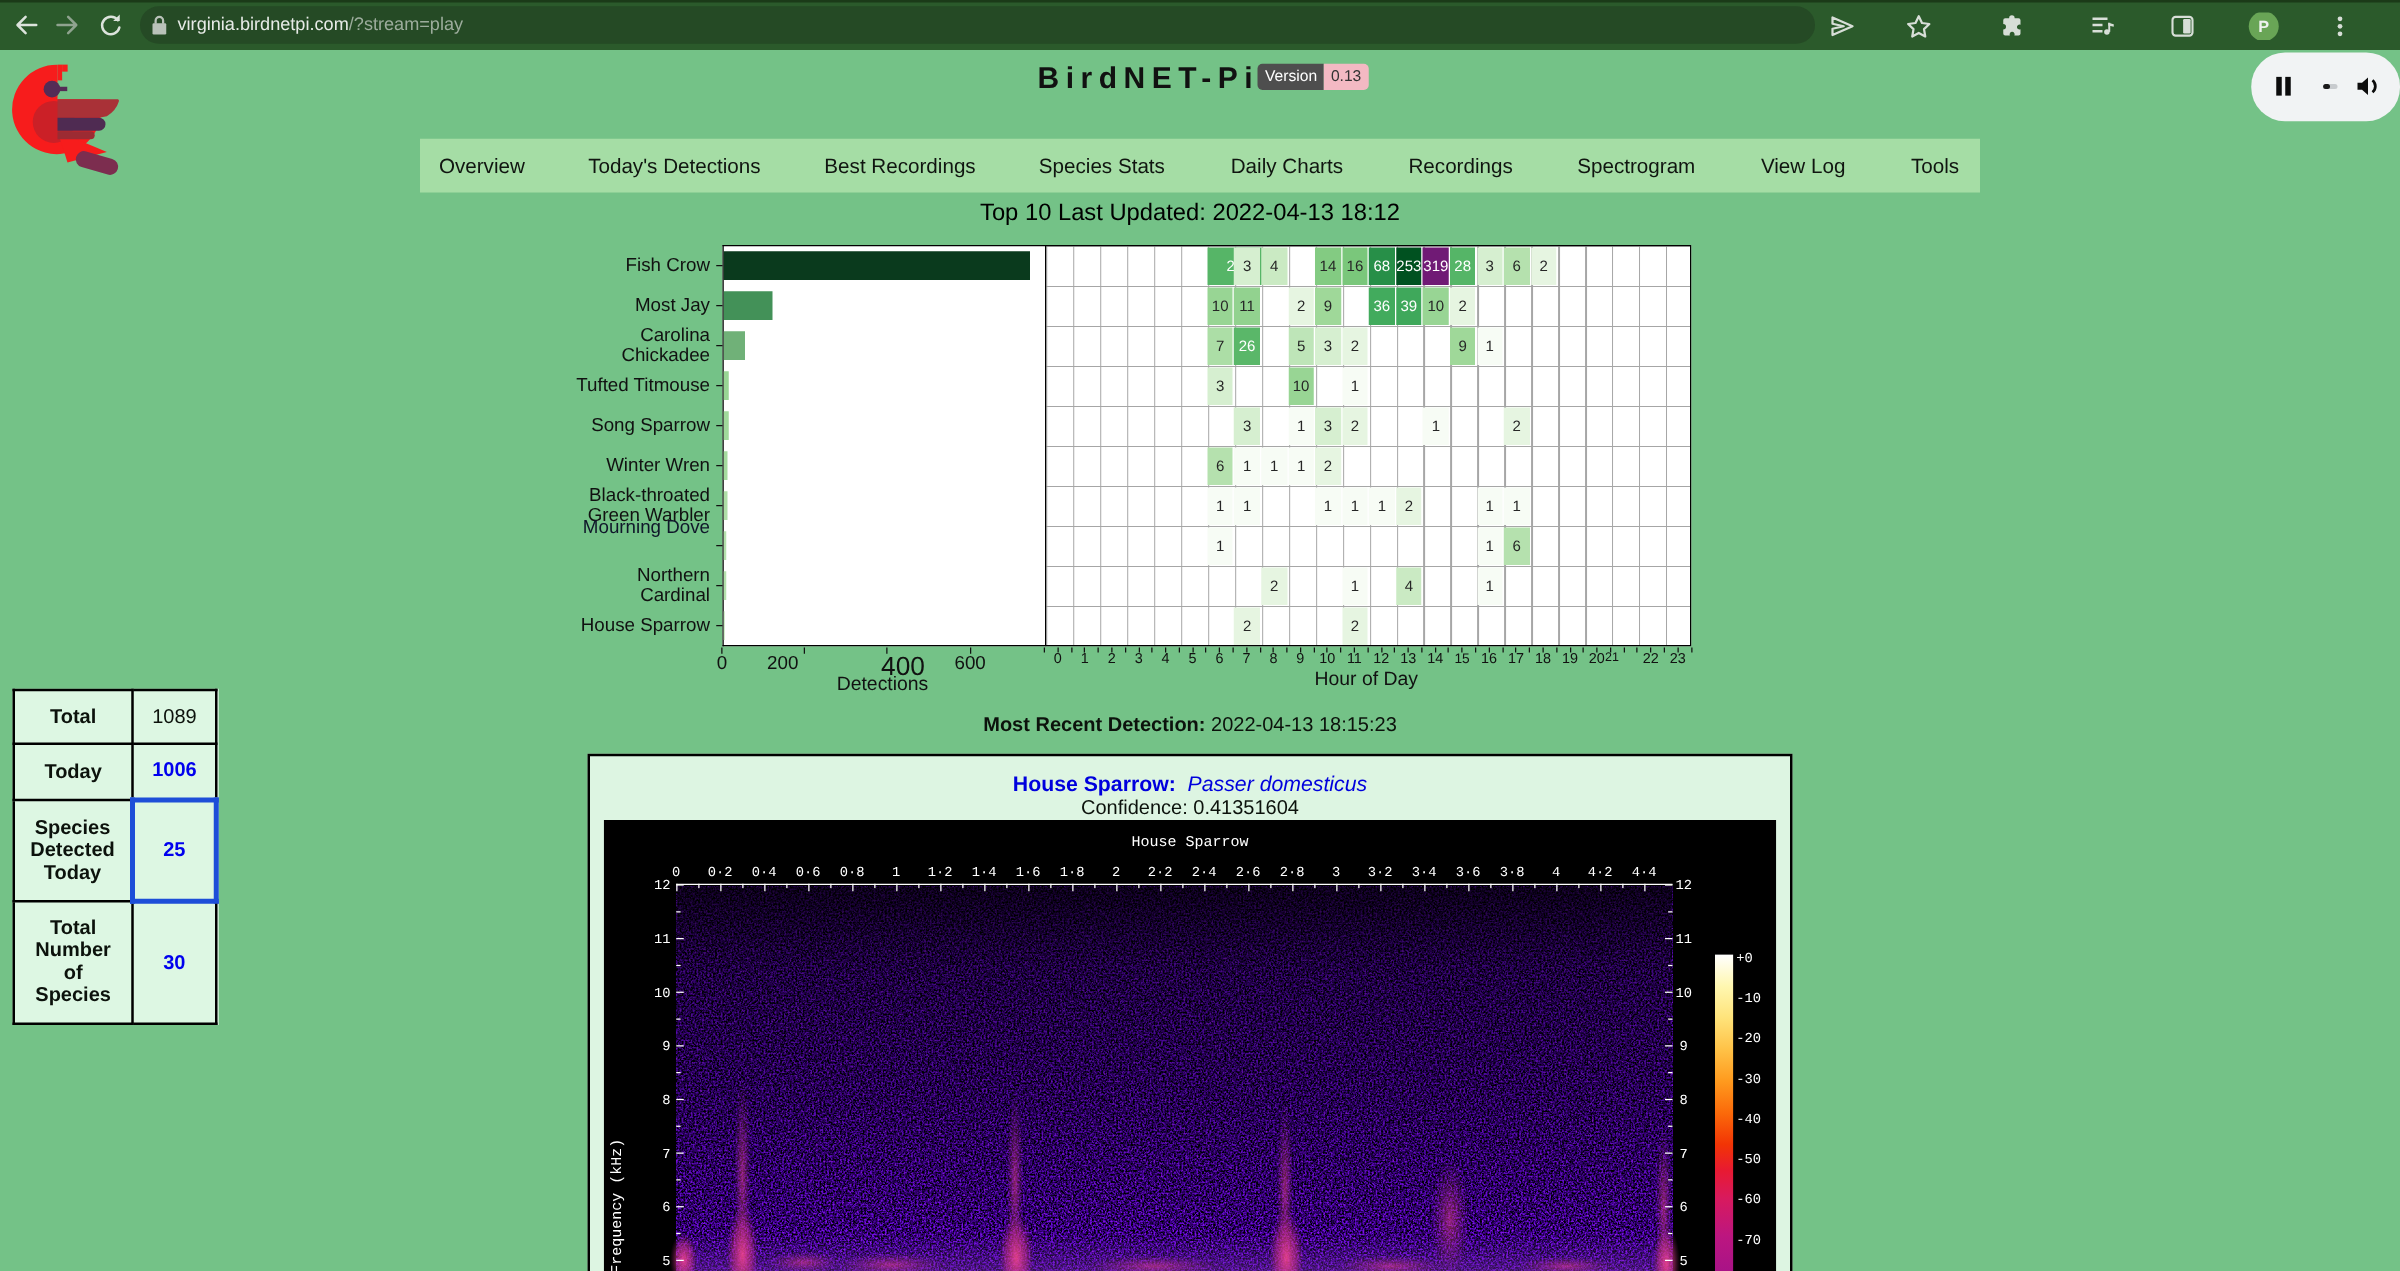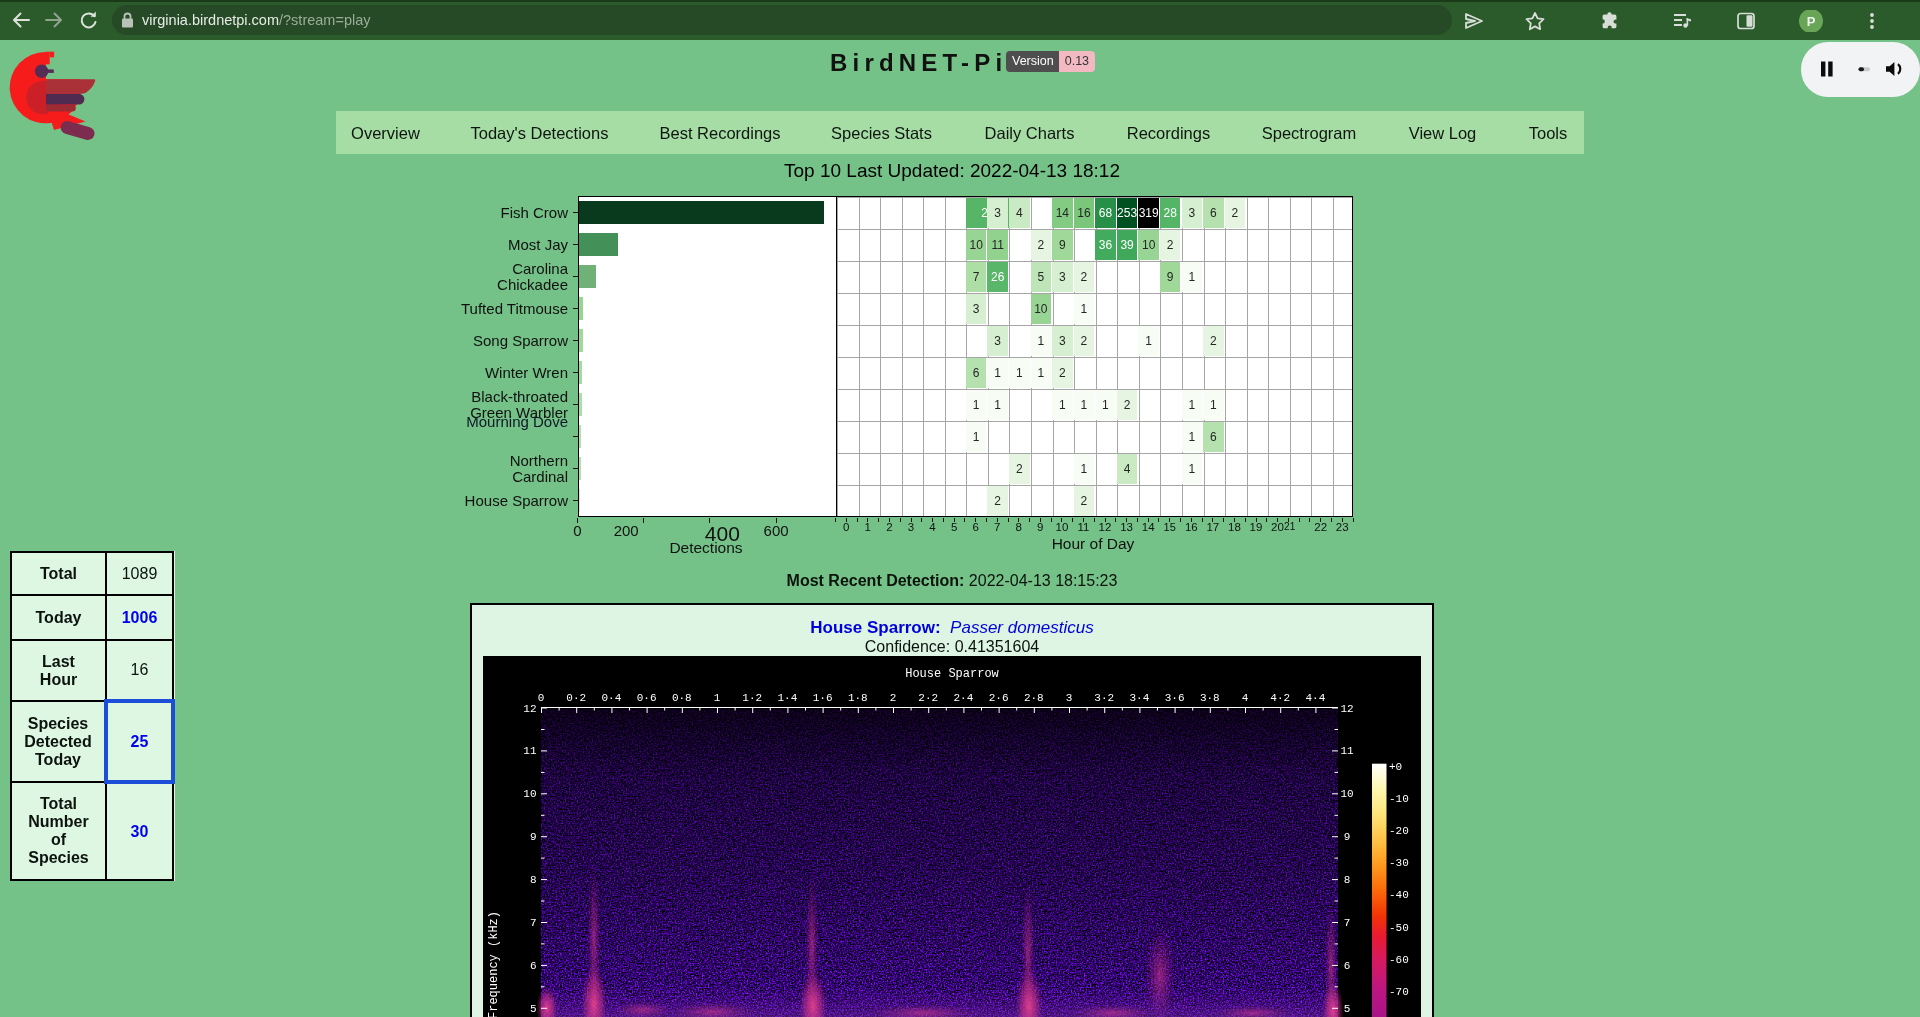--- a/index.html
+++ b/index.html
@@ -100,21 +100,21 @@
 <div class="a" style="left:578.5px;top:424.6px;width:2.6px;height:23.8px;background:#b4e1ad"></div>
 <div class="a" style="left:578.5px;top:456.6px;width:2.6px;height:23.8px;background:#b4e1ad"></div>
 <div class="a" style="left:578.5px;top:488.6px;width:1.3px;height:23.8px;background:#d1edcb"></div>
 <div class="a" style="left:965.9px;top:197.5px;width:44px;height:30.5px;background:#56b567;color:#ffffff;font-size:12px;text-align:center;line-height:30.5px">27</div>
 <div class="a" style="left:987.4px;top:197.5px;width:20.56px;height:30.5px;background:#d6efd0;color:#262626;font-size:12px;text-align:center;line-height:30.5px">3</div>
 <div class="a" style="left:1009.0px;top:197.5px;width:20.56px;height:30.5px;background:#caeac3;color:#262626;font-size:12px;text-align:center;line-height:30.5px">4</div>
 <div class="a" style="left:1052.1px;top:197.5px;width:20.56px;height:30.5px;background:#83cb82;color:#262626;font-size:12px;text-align:center;line-height:30.5px">14</div>
 <div class="a" style="left:1073.7px;top:197.5px;width:20.56px;height:30.5px;background:#7ac77b;color:#262626;font-size:12px;text-align:center;line-height:30.5px">16</div>
 <div class="a" style="left:1095.2px;top:197.5px;width:20.56px;height:30.5px;background:#278f48;color:#ffffff;font-size:12px;text-align:center;line-height:30.5px">68</div>
 <div class="a" style="left:1116.8px;top:197.5px;width:20.56px;height:30.5px;background:#005120;color:#ffffff;font-size:12px;text-align:center;line-height:30.5px">253</div>
-<div class="a" style="left:1138.4px;top:197.5px;width:20.56px;height:30.5px;background:#000000;color:#ffffff;font-size:12px;text-align:center;line-height:30.5px">319</div>
+<div class="a" style="left:1138.4px;top:197.5px;width:20.56px;height:30.5px;background:#701a75;color:#ffffff;font-size:12px;text-align:center;line-height:30.5px">319</div>
 <div class="a" style="left:1159.9px;top:197.5px;width:20.56px;height:30.5px;background:#55b567;color:#ffffff;font-size:12px;text-align:center;line-height:30.5px">28</div>
 <div class="a" style="left:1181.5px;top:197.5px;width:20.56px;height:30.5px;background:#d6efd0;color:#262626;font-size:12px;text-align:center;line-height:30.5px">3</div>
 <div class="a" style="left:1203.1px;top:197.5px;width:20.56px;height:30.5px;background:#b5e1ae;color:#262626;font-size:12px;text-align:center;line-height:30.5px">6</div>
 <div class="a" style="left:1224.6px;top:197.5px;width:20.56px;height:30.5px;background:#e6f5e1;color:#262626;font-size:12px;text-align:center;line-height:30.5px">2</div>
 <div class="a" style="left:965.9px;top:229.5px;width:20.56px;height:30.5px;background:#98d594;color:#262626;font-size:12px;text-align:center;line-height:30.5px">10</div>
 <div class="a" style="left:987.4px;top:229.5px;width:20.56px;height:30.5px;background:#92d28f;color:#262626;font-size:12px;text-align:center;line-height:30.5px">11</div>
 <div class="a" style="left:1030.6px;top:229.5px;width:20.56px;height:30.5px;background:#e6f5e1;color:#262626;font-size:12px;text-align:center;line-height:30.5px">2</div>
 <div class="a" style="left:1052.1px;top:229.5px;width:20.56px;height:30.5px;background:#9fd899;color:#262626;font-size:12px;text-align:center;line-height:30.5px">9</div>
 <div class="a" style="left:1095.2px;top:229.5px;width:20.56px;height:30.5px;background:#42ab5d;color:#ffffff;font-size:12px;text-align:center;line-height:30.5px">36</div>
 <div class="a" style="left:1116.8px;top:229.5px;width:20.56px;height:30.5px;background:#3fa85b;color:#ffffff;font-size:12px;text-align:center;line-height:30.5px">39</div>
@@ -265,24 +265,20 @@
 font-size:16px;color:#0c120c;text-align:center" cellspacing="0">
 <tbody>
       <tr style="height:43px">
         <td style="border:2px solid #000;width:95px"><b>Total</b></td>
         <td style="border:2px solid #000">1089</td>
       </tr>
 <tr style="height:45px">
         <td style="border:2px solid #000"><b>Today</b></td>
         <td style="border:2px solid #000;color:#0000ee"><b>1006</b></td>
       </tr>
-<tr style="height:61px">
-        <td style="border:2px solid #000"><b>Last<br>Hour</b></td>
-        <td style="border:2px solid #000">16</td>
-      </tr>
 <tr style="height:81px">
         <td style="border:2px solid #000"><b>Species<br>Detected<br>Today</b></td>
         <td style="border:4px solid #1d4ed8;color:#0000ee"><b>25</b></td>
       </tr>
 <tr style="height:98px">
         <td style="border:2px solid #000"><b>Total<br>Number<br>of<br>Species</b></td>
         <td style="border:2px solid #000;color:#0000ee"><b>30</b></td>
       </tr>
 </tbody>
   </table>

